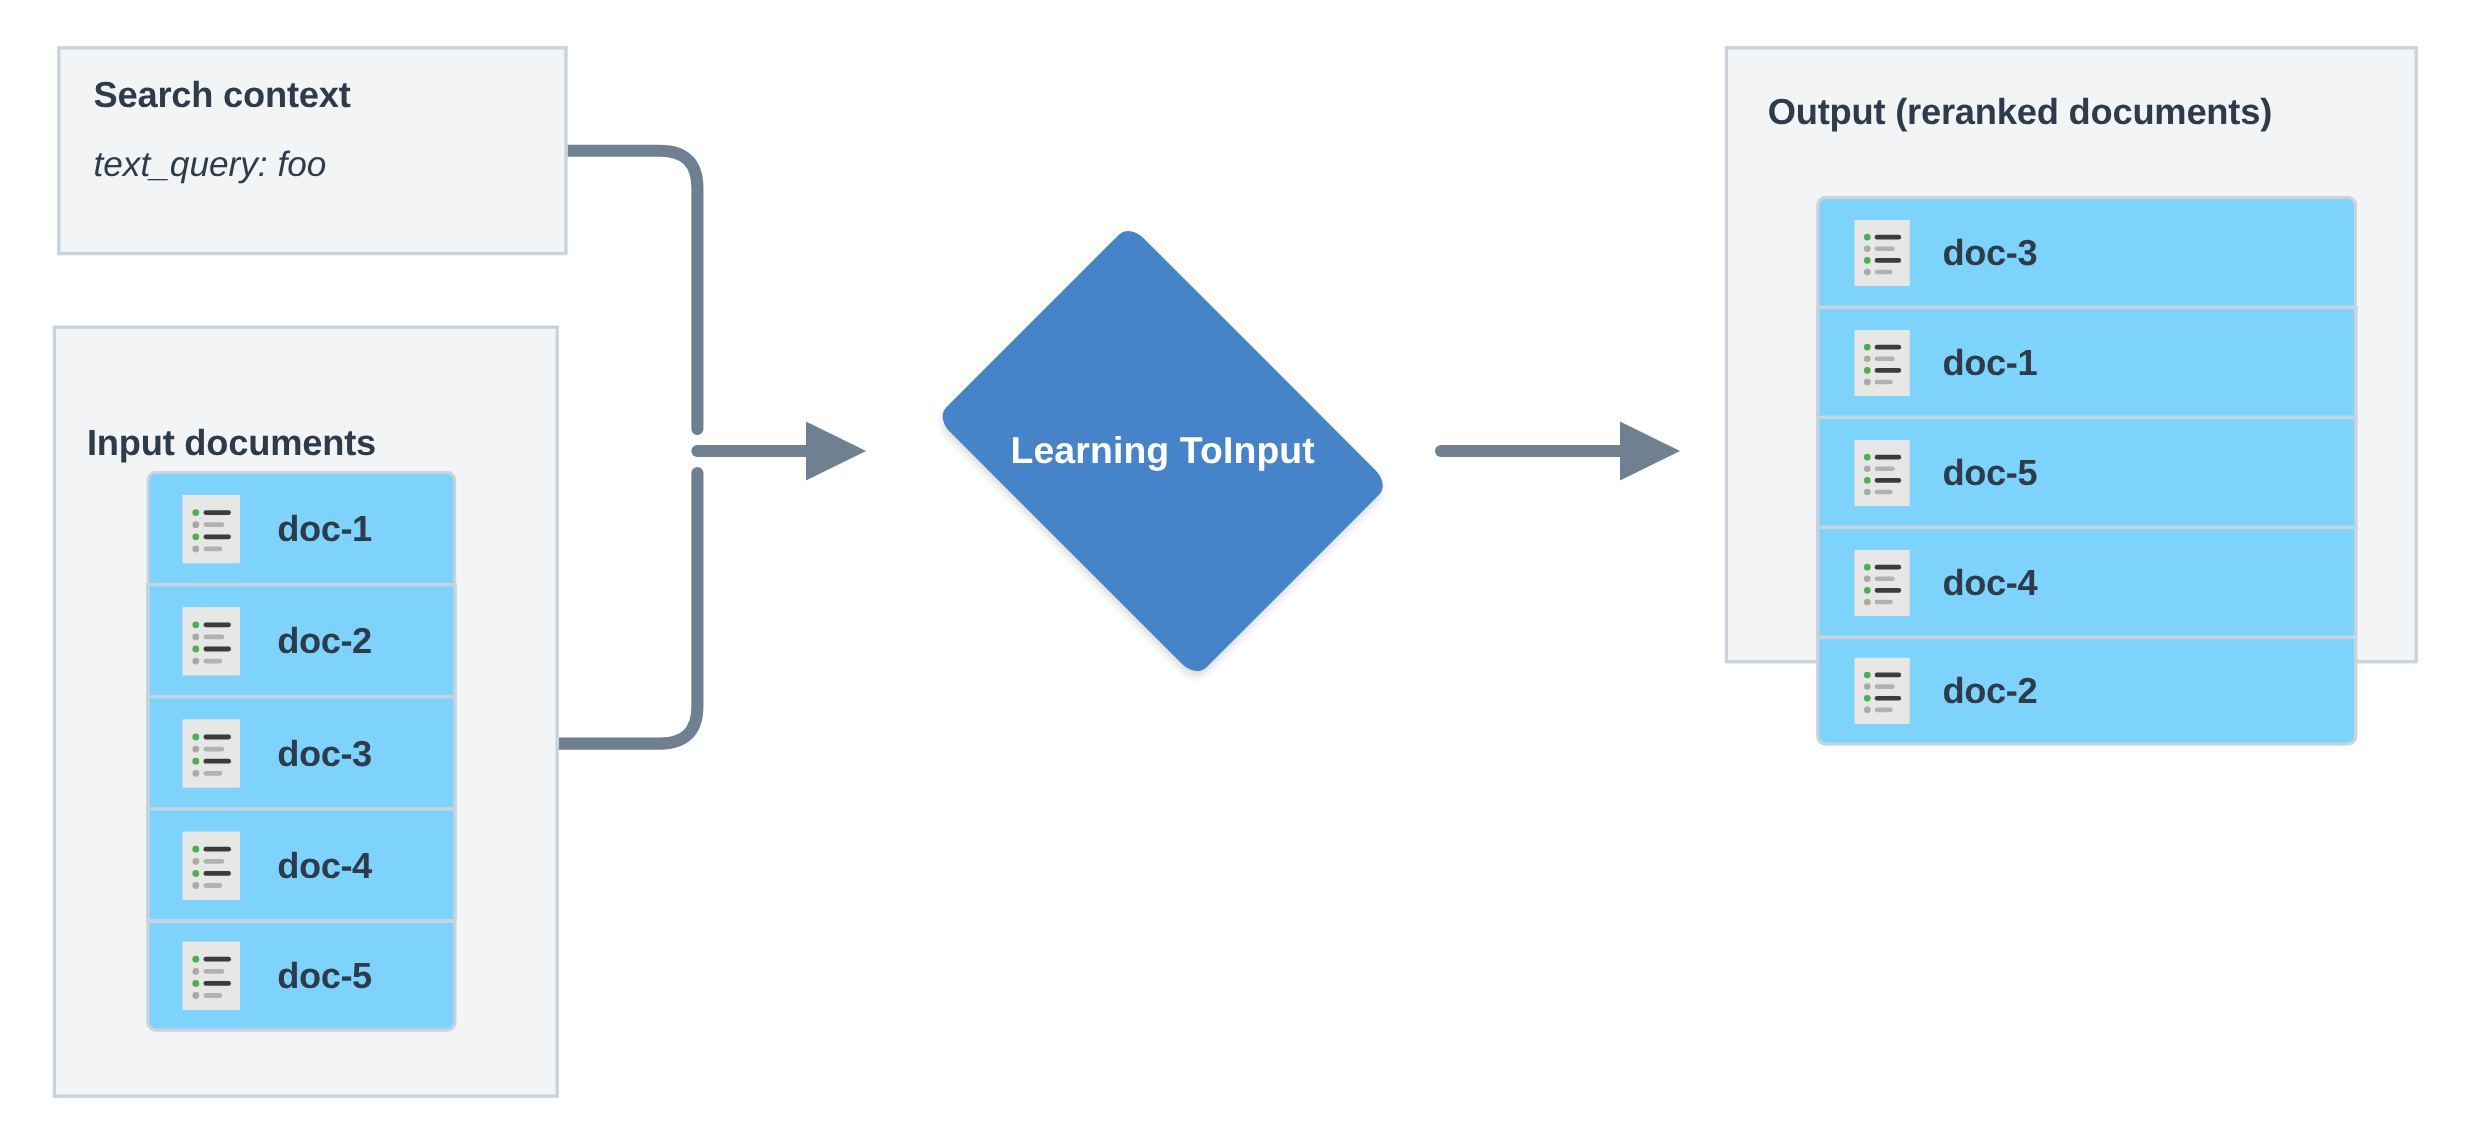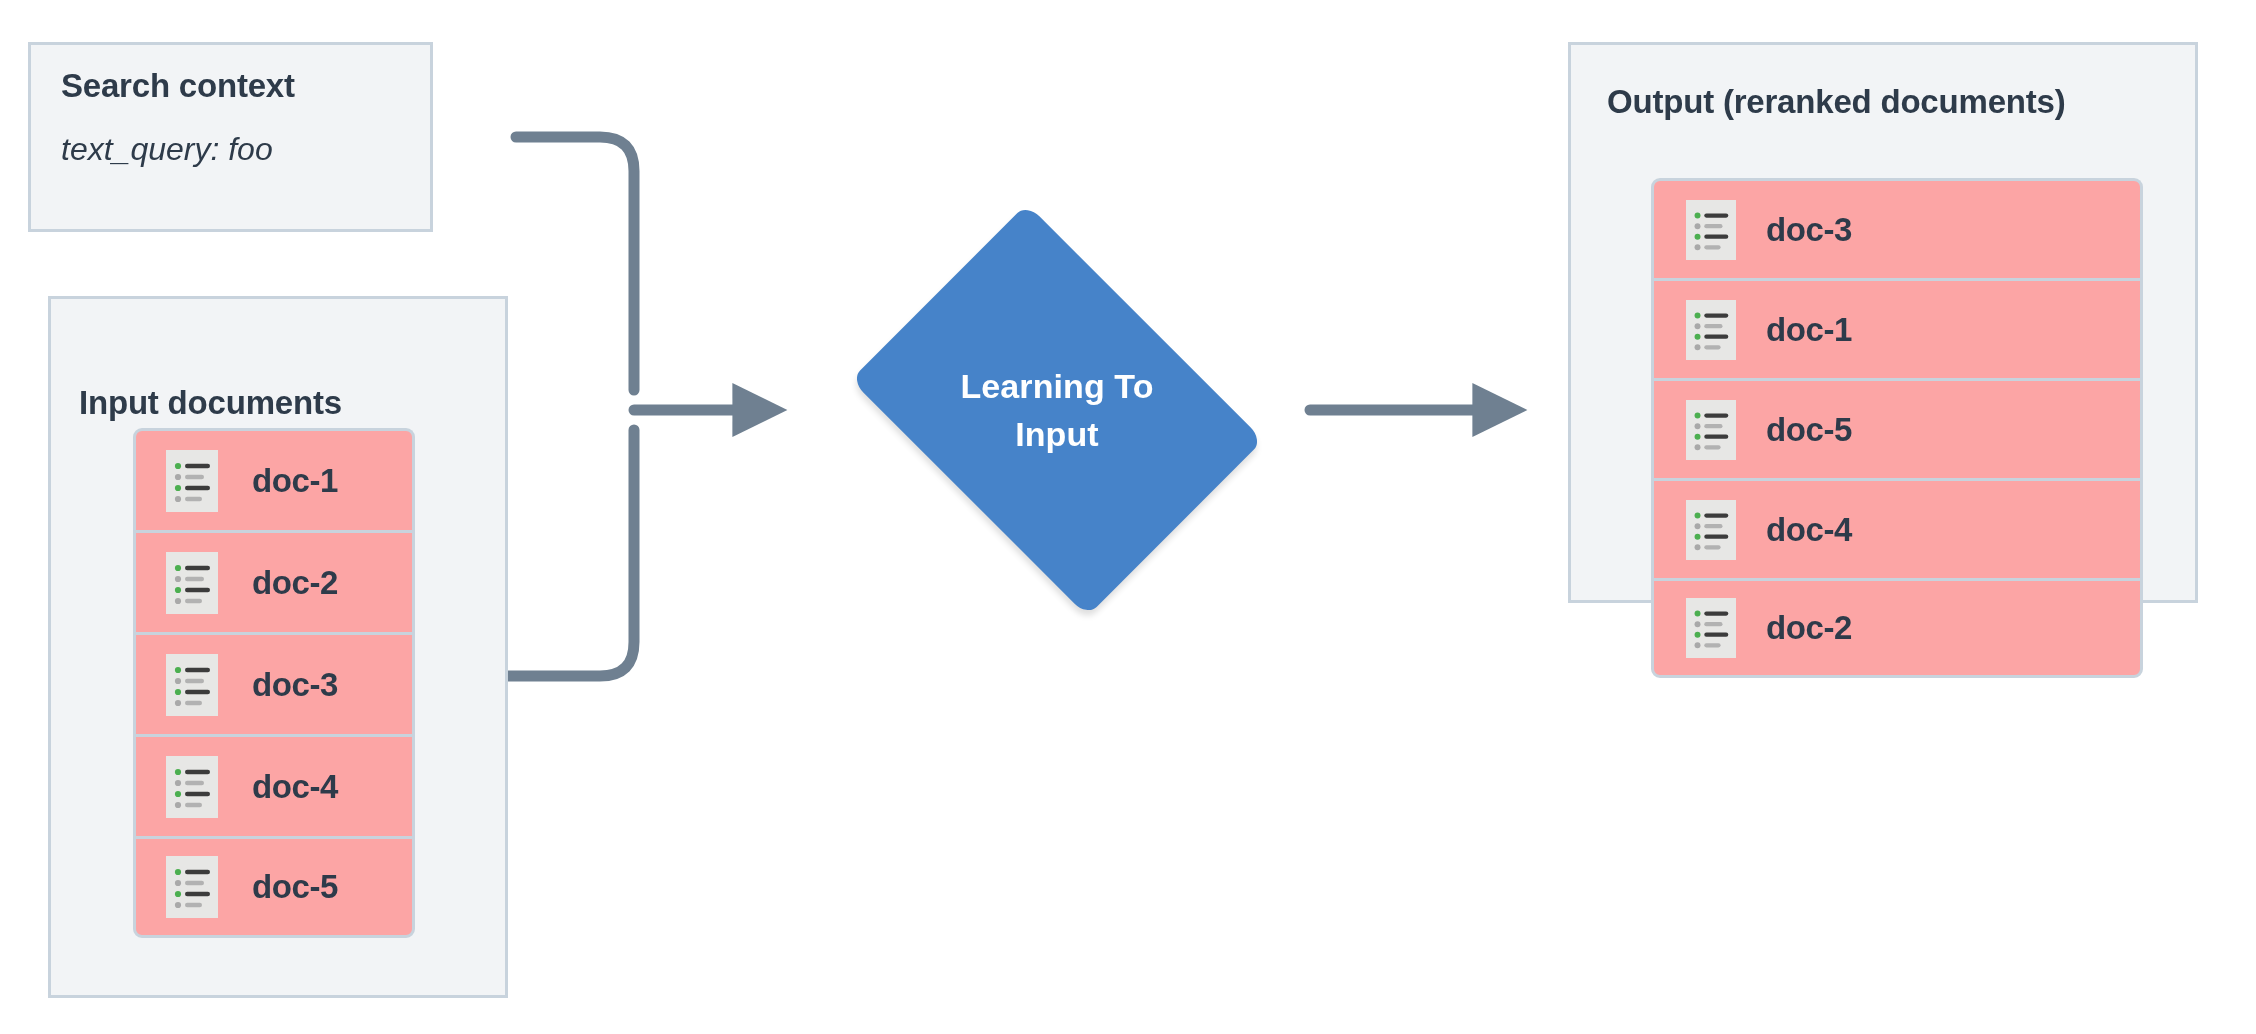--- a/index.html
+++ b/index.html
@@ -39,23 +39,23 @@
   .panel-sub {
     position: absolute;
     color: #2e3b4a;
     font-weight: normal;
     white-space: nowrap;
     font-style: italic;
   }
 
   
   #search-context-panel {
-    left: 28px;
+    left: 52px;
     top: 42px;
-    width: 405px;
+    width: 464px;
     height: 190px;
   }
   #search-context-title {
     left: 30px;
     top: 22px;
     font-size: 33px;
   }
   #search-context-query {
     left: 30px;
     top: 86px;
@@ -103,21 +103,21 @@
     left: 80px;
     top: 133px;
     width: 492px;
   }
 
   .doc-row {
     position: relative;
     display: flex;
     align-items: center;
     box-sizing: border-box;
-    background: #fca5a5;
+    background: #7dd3fc;
     border: 3px solid #c8d3dd;
     border-bottom-width: 0;
   }
   .doc-row:first-child {
     border-top-left-radius: 9px;
     border-top-right-radius: 9px;
   }
   .doc-row:last-child {
     border-bottom-width: 3px;
     border-bottom-left-radius: 9px;
@@ -163,21 +163,21 @@
     transform: rotate(45deg) scale(1.115, 0.83);
     box-shadow: 3px 5px 7px rgba(0,0,0,0.13);
   }
   #ltr-diamond-label {
     position: absolute;
     left: 0;
     top: 0;
     width: 470px;
     height: 470px;
     display: flex;
-    flex-direction: column;
+    flex-direction: row;
     align-items: center;
     justify-content: center;
     color: #ffffff;
     font-weight: bold;
     font-size: 34px;
     line-height: 1.42;
     text-align: right;
     letter-spacing: 0.1px;
   }
 

